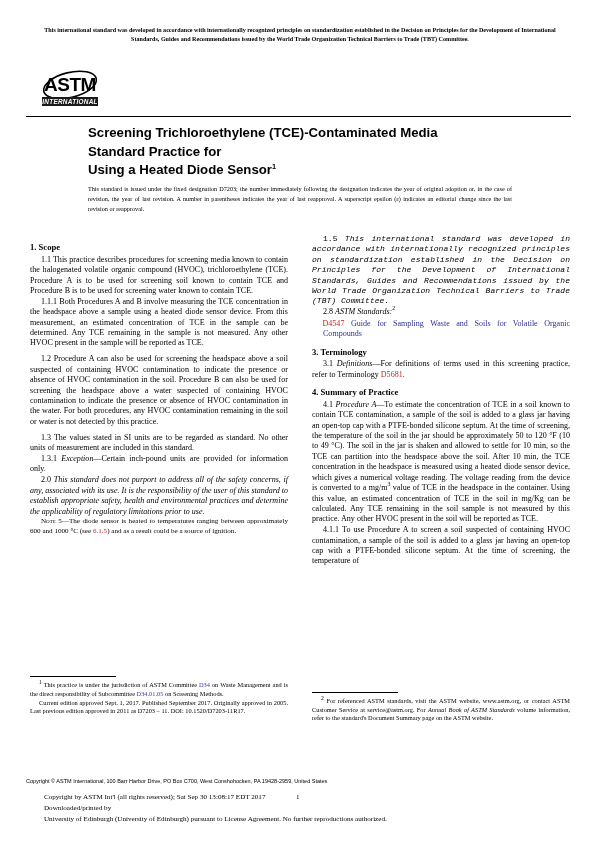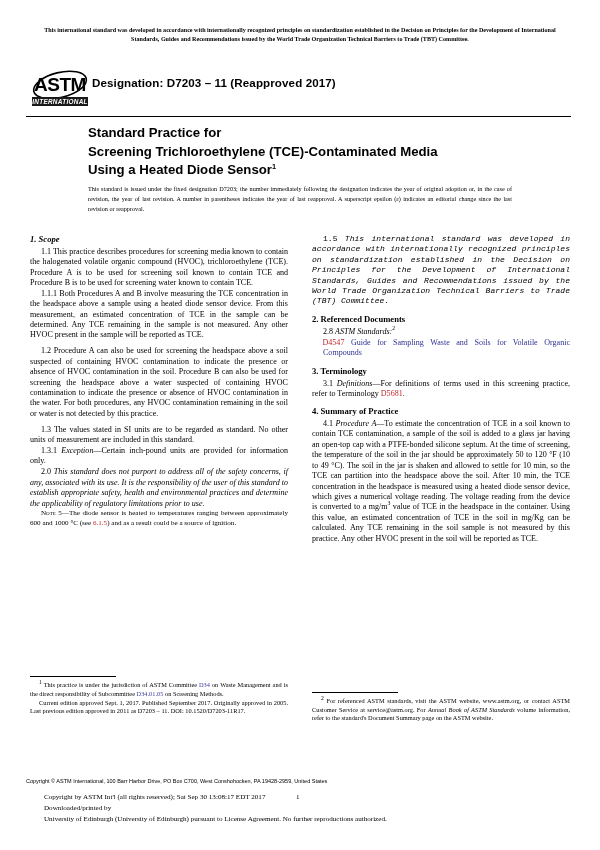--- a/index.html
+++ b/index.html
@@ -29,21 +29,21 @@
     font-size: 6.1px;
     line-height: 1.55;
     font-weight: bold;
     text-align: center;
     color: #000;
   }
 
   
   .desig-row {
     position: absolute;
-    left: 30px;
+    left: 40px;
     top: 66px;
     width: 545px;
     height: 48px;
     text-align: center;
   }
   .astm-logo {
     position: absolute;
     left: 0;
     top: 0;
     width: 62px;
@@ -114,21 +114,21 @@
   .col-left  { left: 30px; }
   .col-right { left: 312px; }
 
   .col h2 {
     margin: 7px 0 2px 0;
     font-size: 8.6px;
     font-weight: bold;
     line-height: 1.25;
     text-align: left;
   }
-  .col h2.first { margin-top: 0; font-style: italic; }
+  .col h2.first { margin-top: 8px; }
   .col p {
     margin: 0 0 0 0;
     text-indent: 11px;
   }
   .col p.noindent { text-indent: 0; font-family: Liberation Mono, monospace; }
   .col p + p { margin-top: 0.5px; }
   .col p.gap { margin-top: 5.5px; }
 
   .it { font-style: italic; }
   sup.fn {
@@ -236,28 +236,27 @@
     <div class="astm-logo">
       <svg width="62" height="44" viewBox="0 0 62 44" xmlns="http://www.w3.org/2000/svg">
         <g>
           <text x="4" y="25" font-family="Liberation Sans, sans-serif" font-size="19" font-weight="bold" fill="#000" letter-spacing="-0.5">ASTM</text>
           <ellipse cx="30" cy="19" rx="27" ry="12.5" fill="none" stroke="#000" stroke-width="1.6" transform="rotate(-14 30 19)"></ellipse>
           <rect x="2" y="31" width="56" height="9" fill="#1a1a1a"></rect>
           <text x="30" y="38" text-anchor="middle" font-family="Liberation Sans, sans-serif" font-size="6.4" font-weight="bold" font-style="italic" fill="#ffffff" letter-spacing="0.3">INTERNATIONAL</text>
         </g>
       </svg>
     </div>
-    <div class="designation">Designation: D7203 – 11 (Reapproved 2017)</div>
   </div>
 
   <div class="hdr-rule"></div>
 
   <div class="title-block">
+    <div>Screening Trichloroethylene (TCE)-Contaminated Media</div>
     <div>Standard Practice for</div>
-    <div>Screening Trichloroethylene (TCE)-Contaminated Media</div>
     <div><span>Using a Heated Diode Sensor</span><sup>1</sup></div>
   </div>
 
   <div class="fixed-note">This standard is issued under the fixed designation D7203; the number immediately following the designation indicates the year of original adoption or, in the case of revision, the year of last revision. A number in parentheses indicates the year of last reapproval. A superscript epsilon (ε) indicates an editorial change since the last revision or reapproval.</div>
 
   <div class="col col-left">
 
     <h2 class="first">1. Scope</h2>
 
     <p>1.1 This practice describes procedures for screening media known to contain the halogenated volatile organic compound (HVOC), trichloroethylene (TCE). Procedure A is to be used for screening soil known to contain TCE and Procedure B is to be used for screening water known to contain TCE.</p>
@@ -267,36 +266,36 @@
     <p><span>1.3.1 </span><span class="it">Exception</span><span>—Certain inch-pound units are provided for information only.</span></p>
     <p><span>2.0 </span><span class="it">This standard does not purport to address all of the safety concerns, if any, associated with its use. It is the responsibility of the user of this standard to establish appropriate safety, health and environmental practices and determine the applicability of regulatory limitations prior to use.</span></p>
 
     <p class="note"><span class="note-lbl">Note 5</span><span>—The diode sensor is heated to temperatures ranging between approximately 600 and 1000 °C (see </span><span class="lnk-red">6.1.5</span><span>) and as a result could be a source of ignition.</span></p>
   </div>
 
   <div class="col col-right">
 
     <p class="noindent" style="text-indent:11px"><span>1.5 </span><span class="it">This international standard was developed in accordance with internationally recognized principles on standardization established in the Decision on Principles for the Development of International Standards, Guides and Recommendations issued by the World Trade Organization Technical Barriers to Trade (TBT) Committee.</span></p>
 
-    <h2>2. Referenced Documents</h2>
 
     <p><span>2.8 </span><span class="it">ASTM Standards:</span><sup class="fn">2</sup></p>
 
     <ul class="ref-list">
       <li><span class="lnk-red">D4547</span> <span class="lnk-blue ti">Guide for Sampling Waste and Soils for Volatile Organic Compounds</span></li>
     </ul>
 
     <h2>3. Terminology</h2>
 
     <p><span>3.1 </span><span class="it">Definitions</span><span>—For definitions of terms used in this screening practice, refer to Terminology </span><span class="lnk-red">D5681</span><span>.</span></p>
 
     <h2>4. Summary of Practice</h2>
 
     <p><span>4.1 </span><span class="it">Procedure A</span><span>—To estimate the concentration of TCE in a soil known to contain TCE contamination, a sample of the soil is added to a glass jar having an open-top cap with a PTFE-bonded silicone septum. At the time of screening, the temperature of the soil in the jar should be approximately 50 to 120 °F (10 to 49 °C). The soil in the jar is shaken and allowed to settle for 10 min, so the TCE can partition into the headspace above the soil. After 10 min, the TCE concentration in the headspace is measured using a heated diode sensor device, which gives a numerical voltage reading. The voltage reading from the device is converted to a mg/m</span><sup class="un">3</sup><span> value of TCE in the headspace in the container. Using this value, an estimated concentration of TCE in the soil in mg/Kg can be calculated. Any TCE remaining in the soil sample is not measured by this practice. Any other HVOC present in the soil will be reported as TCE.</span></p>
 
+    <p>4.1.1 To use Procedure A to screen a soil suspected of containing HVOC contamination, a sample of the soil is added to a glass jar having an open-top cap with a PTFE-bonded silicone septum. At the time of screening, the temperature of</p>
   </div>
 
   <div class="footnote fn-left">
     <div class="fn-rule"></div>
     <p><sup class="fn">1</sup><span> This practice is under the jurisdiction of ASTM Committee </span><span class="lnk-navy">D34</span><span> on Waste Management and is the direct responsibility of Subcommittee </span><span class="lnk-navy">D34.01.05</span><span> on Screening Methods.</span></p>
     <p>Current edition approved Sept. 1, 2017. Published September 2017. Originally approved in 2005. Last previous edition approved in 2011 as D7203 – 11. DOI: 10.1520/D7203-11R17.</p>
   </div>
 
   <div class="footnote fn-right">
     <div class="fn-rule"></div>

